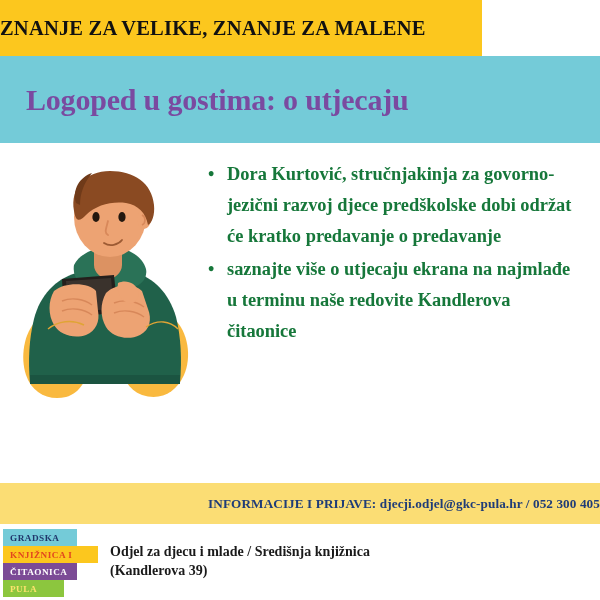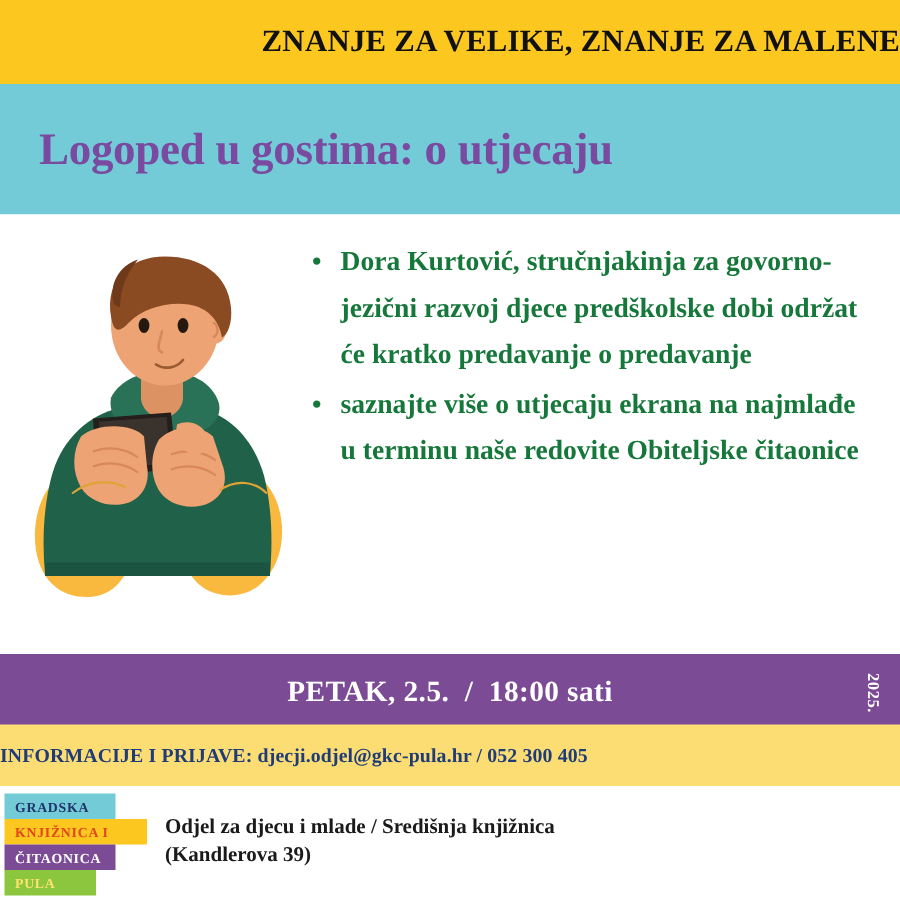--- a/index.html
+++ b/index.html
@@ -21,26 +21,26 @@
     width: 600px;
     height: 600px;
     background: #ffffff;
   }
 
   
   .band-header {
     position: absolute;
     left: 0;
     top: 0;
-    width: 600px;
+    width: 482px;
     height: 56px;
     background: #fcc71e;
     display: flex;
     align-items: center;
-    justify-content: flex-end;
+    justify-content: flex-start;
   }
   .band-header-text {
     font-family: "Liberation Serif", serif;
     font-weight: bold;
     font-size: 20.5px;
     color: #111111;
     letter-spacing: 0.2px;
     white-space: nowrap;
     text-align: center;
   }
@@ -150,21 +150,21 @@
   
   .band-contact {
     position: absolute;
     left: 0;
     top: 483px;
     width: 600px;
     height: 41px;
     background: #fbdd74;
     display: flex;
     align-items: center;
-    justify-content: flex-start;
+    justify-content: flex-end;
   }
   .band-contact-text {
     font-family: "Liberation Serif", serif;
     font-weight: bold;
     font-size: 13.2px;
     color: #1f3c78;
     white-space: nowrap;
     letter-spacing: 0.1px;
   }
 
@@ -270,28 +270,24 @@
       <path d="M96 152 C106 148 118 150 126 156" stroke="#d8885a" stroke-width="1.4" fill="none"></path>
 
       <path d="M100 122 C108 118 118 122 120 130 C122 138 116 144 110 142 C104 140 98 132 100 122 Z" fill="#eda373"></path>
 
       <path d="M30 168 C40 160 54 158 66 164" stroke="#e0a435" stroke-width="1.4" fill="none"></path>
       <path d="M128 166 C140 158 152 160 160 168" stroke="#e0a435" stroke-width="1.4" fill="none"></path>
     </svg>
 
     <ul class="bullet-list">
       <li class="bullet-item">Dora Kurtović, stručnjakinja za govorno-jezični razvoj djece predškolske dobi održat će kratko predavanje o predavanje</li>
-      <li class="bullet-item">saznajte više o utjecaju ekrana na najmlađe u terminu naše redovite Obiteljske čitaonice</li>
+      <li class="bullet-item">saznajte više o utjecaju ekrana na najmlađe u terminu naše redovite Kandlerova čitaonice</li>
     </ul>
   </div>
 
-  <div class="band-date">
-    <div class="band-date-text">PETAK, 2.5.  /  18:00 sati</div>
-    <div class="year-vertical">2025.</div>
-  </div>
 
   <div class="band-contact">
     <div class="band-contact-text">INFORMACIJE I PRIJAVE: djecji.odjel@gkc-pula.hr / 052 300 405</div>
   </div>
 
   <div class="footer-area">
     <div class="logo">
       <div class="logo-row logo-row-1">GRADSKA</div>
       <div class="logo-row logo-row-2">KNJIŽNICA I</div>
       <div class="logo-row logo-row-3">ČITAONICA</div>

